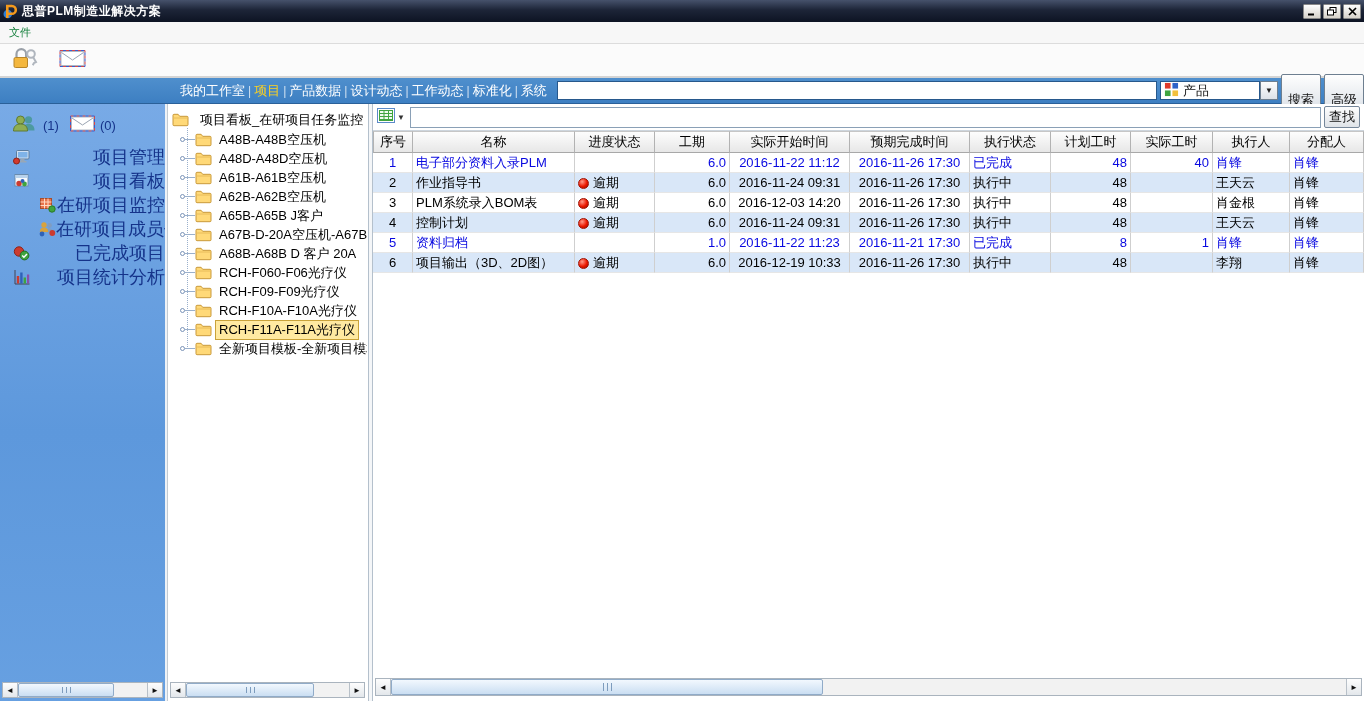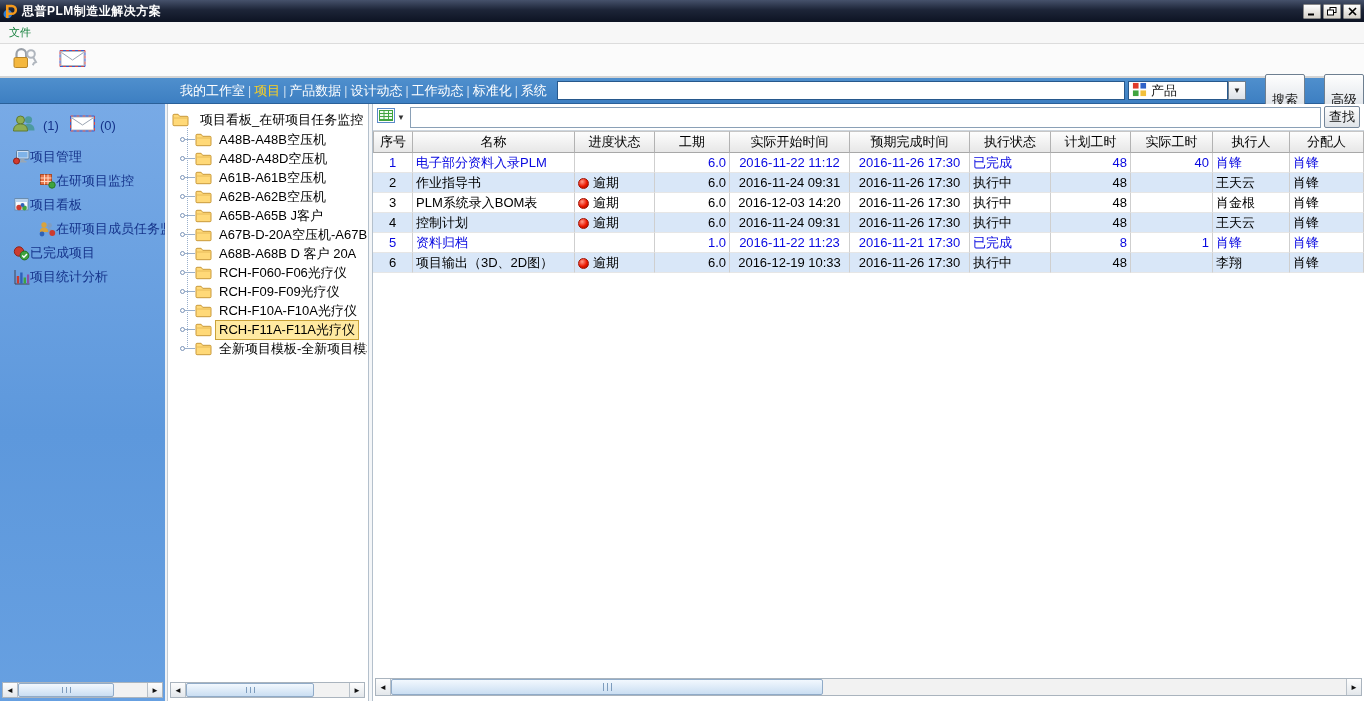--- a/index.html
+++ b/index.html
@@ -25,30 +25,30 @@
 
 .navbar { height:26px; flex:0 0 26px; background:linear-gradient(180deg,#4f8fcd,#3d7fc2); border-bottom:1px solid #2a6099; display:flex; align-items:center; padding-left:178px; }
 .nav-tabs { display:flex; align-items:center; white-space:nowrap; }
 .tab { color:#fff; font-size:13px; padding:0 2px; cursor:pointer; }
 .tab.active { color:#ffd21e; }
 .tab-sep { color:#cfe0f2; padding:0 1px; }
 .nav-input { flex:1; height:19px; margin-left:8px; border:1px solid #27588c; background:#fff; padding:0 4px; font-size:12px; }
 .combo { display:flex; align-items:center; gap:4px; background:#fff; border:1px solid #27588c; height:19px; width:100px; margin-left:3px; padding:0 3px; cursor:pointer; }
 .combo-label { font-size:13px; color:#111; }
 .combo-arrow-btn { width:18px; height:19px; background:linear-gradient(#fdfdfd,#dde2e8); border:1px solid #6e7f90; font-size:8px; color:#222; display:flex; align-items:center; justify-content:center; cursor:pointer; }
-.nav-btn { height:32px; margin-left:19px; padding:16px 6px; background:linear-gradient(#fefefe,#dfe4ea); border:1px solid #6e7f90; border-radius:2px; font-size:13px; color:#111; cursor:pointer; }
+.nav-btn { height:32px; margin-left:3px; padding:16px 6px; background:linear-gradient(#fefefe,#dfe4ea); border:1px solid #6e7f90; border-radius:2px; font-size:13px; color:#111; cursor:pointer; }
 
 
 .main { flex:1; display:flex; overflow:hidden; background:#fff; }
 
 
 .sidebar { width:165px; flex:0 0 165px; background:linear-gradient(180deg,#78aae6 0%,#5d98dc 55%,#67a0e1 100%); position:relative; overflow:hidden; }
 .side-status { display:flex; align-items:center; gap:5px; padding:11px 0 10px 12px; color:#15338a; font-size:13px; }
 .side-status .cnt { cursor:pointer; }
-.side-item { display:flex; align-items:center; height:24px; padding-left:12px; color:#15338a; font-size:13px; cursor:pointer; white-space:nowrap; }
+.side-item { display:flex; align-items:center; height:24px; padding-left:12px; color:#15338a; font-size:18px; cursor:pointer; white-space:nowrap;justify-content:space-between; }
 .side-item.ind { padding-left:38px; }
 .side-icon { width:18px; height:16px; display:flex; align-items:center; justify-content:center; }
 
 
 .split1 { width:3px; flex:0 0 3px; background:#eef2f6; border-right:1px solid #c2cad2; }
 .split2 { width:5px; flex:0 0 5px; background:#f4f6f8; border-left:1px solid #b4c0cc; border-right:1px solid #b4c0cc; }
 
 
 .treepanel { width:200px; flex:0 0 200px; background:#fff; position:relative; overflow:hidden; padding:6px 0 0 4px; }
 .tree-root { display:flex; align-items:center; gap:4px; height:20px; font-size:13px; white-space:nowrap; cursor:pointer; }
@@ -210,41 +210,41 @@
               <svg width="17" height="16" viewBox="0 0 17 16">
                 <rect x="3.5" y="1.5" width="12.5" height="8.5" rx="1" fill="#cfe0f4" stroke="#5b7c9e"></rect>
                 <rect x="5" y="3" width="9.5" height="5.5" fill="#7fb3e8"></rect>
                 <rect x="7.5" y="10" width="4" height="2" fill="#97a7b7"></rect>
                 <rect x="5.5" y="12" width="8" height="1.5" fill="#97a7b7"></rect>
                 <circle cx="3.5" cy="12" r="3" fill="#d23a2e" stroke="#8e2218"></circle>
               </svg>
             </span>
             <span>项目管理</span>
           </div>
-          <div class="side-item ind">
-            <span class="side-icon">
-              <svg width="17" height="16" viewBox="0 0 17 16">
-                <rect x="1.5" y="1.5" width="11" height="10" fill="#e8734a" stroke="#a84c2a"></rect>
-                <path d="M1.5 5 h11 M1.5 8.5 h11 M5.5 1.5 v10 M9 1.5 v10" stroke="#ffd9c2"></path>
-                <circle cx="13" cy="12" r="3.2" fill="#3fa43f" stroke="#2a7a2a"></circle>
-              </svg>
-            </span>
-            <span>在研项目监控</span>
-          </div>
           <div class="side-item">
             <span class="side-icon">
               <svg width="17" height="16" viewBox="0 0 17 16">
                 <rect x="2" y="1.5" width="13" height="11.5" fill="#f7f9fc" stroke="#6a8cae"></rect>
                 <rect x="2.5" y="2" width="12" height="3" fill="#b8d2ec"></rect>
                 <circle cx="6" cy="10.5" r="2.7" fill="#cc3b2f"></circle>
                 <circle cx="11.5" cy="11" r="2.4" fill="#3fa43f"></circle>
                 <circle cx="9.5" cy="8" r="2" fill="#2f62b8"></circle>
               </svg>
             </span>
             <span>项目看板</span>
+          </div>
+          <div class="side-item ind">
+            <span class="side-icon">
+              <svg width="17" height="16" viewBox="0 0 17 16">
+                <rect x="1.5" y="1.5" width="11" height="10" fill="#e8734a" stroke="#a84c2a"></rect>
+                <path d="M1.5 5 h11 M1.5 8.5 h11 M5.5 1.5 v10 M9 1.5 v10" stroke="#ffd9c2"></path>
+                <circle cx="13" cy="12" r="3.2" fill="#3fa43f" stroke="#2a7a2a"></circle>
+              </svg>
+            </span>
+            <span>在研项目监控</span>
           </div>
           <div class="side-item ind">
             <span class="side-icon">
               <svg width="18" height="16" viewBox="0 0 18 16">
                 <circle cx="11.5" cy="4.5" r="2.4" fill="#7f9cc0"></circle>
                 <path d="M7.8 11.5 c0-2.7 1.6-4 3.6-4 s3.6 1.3 3.6 4z" fill="#7f9cc0"></path>
                 <circle cx="6" cy="4" r="2.7" fill="#d8a23c"></circle>
                 <path d="M1.8 11 c0-3 1.8-4.4 4.2-4.4 s4.2 1.4 4.2 4.4z" fill="#d8a23c"></path>
                 <circle cx="14.3" cy="12" r="2.9" fill="#cc3b2f"></circle>
                 <circle cx="4" cy="13" r="2.4" fill="#2f62b8"></circle>

